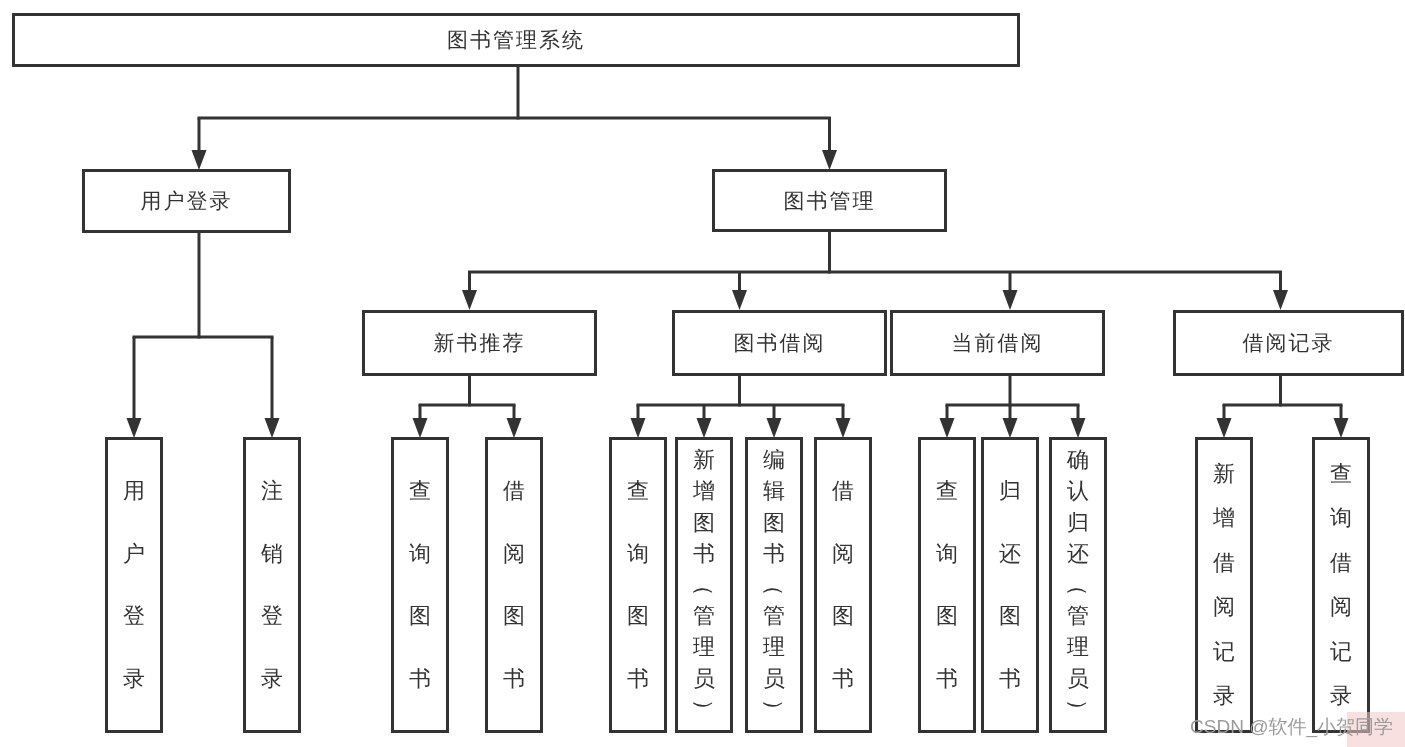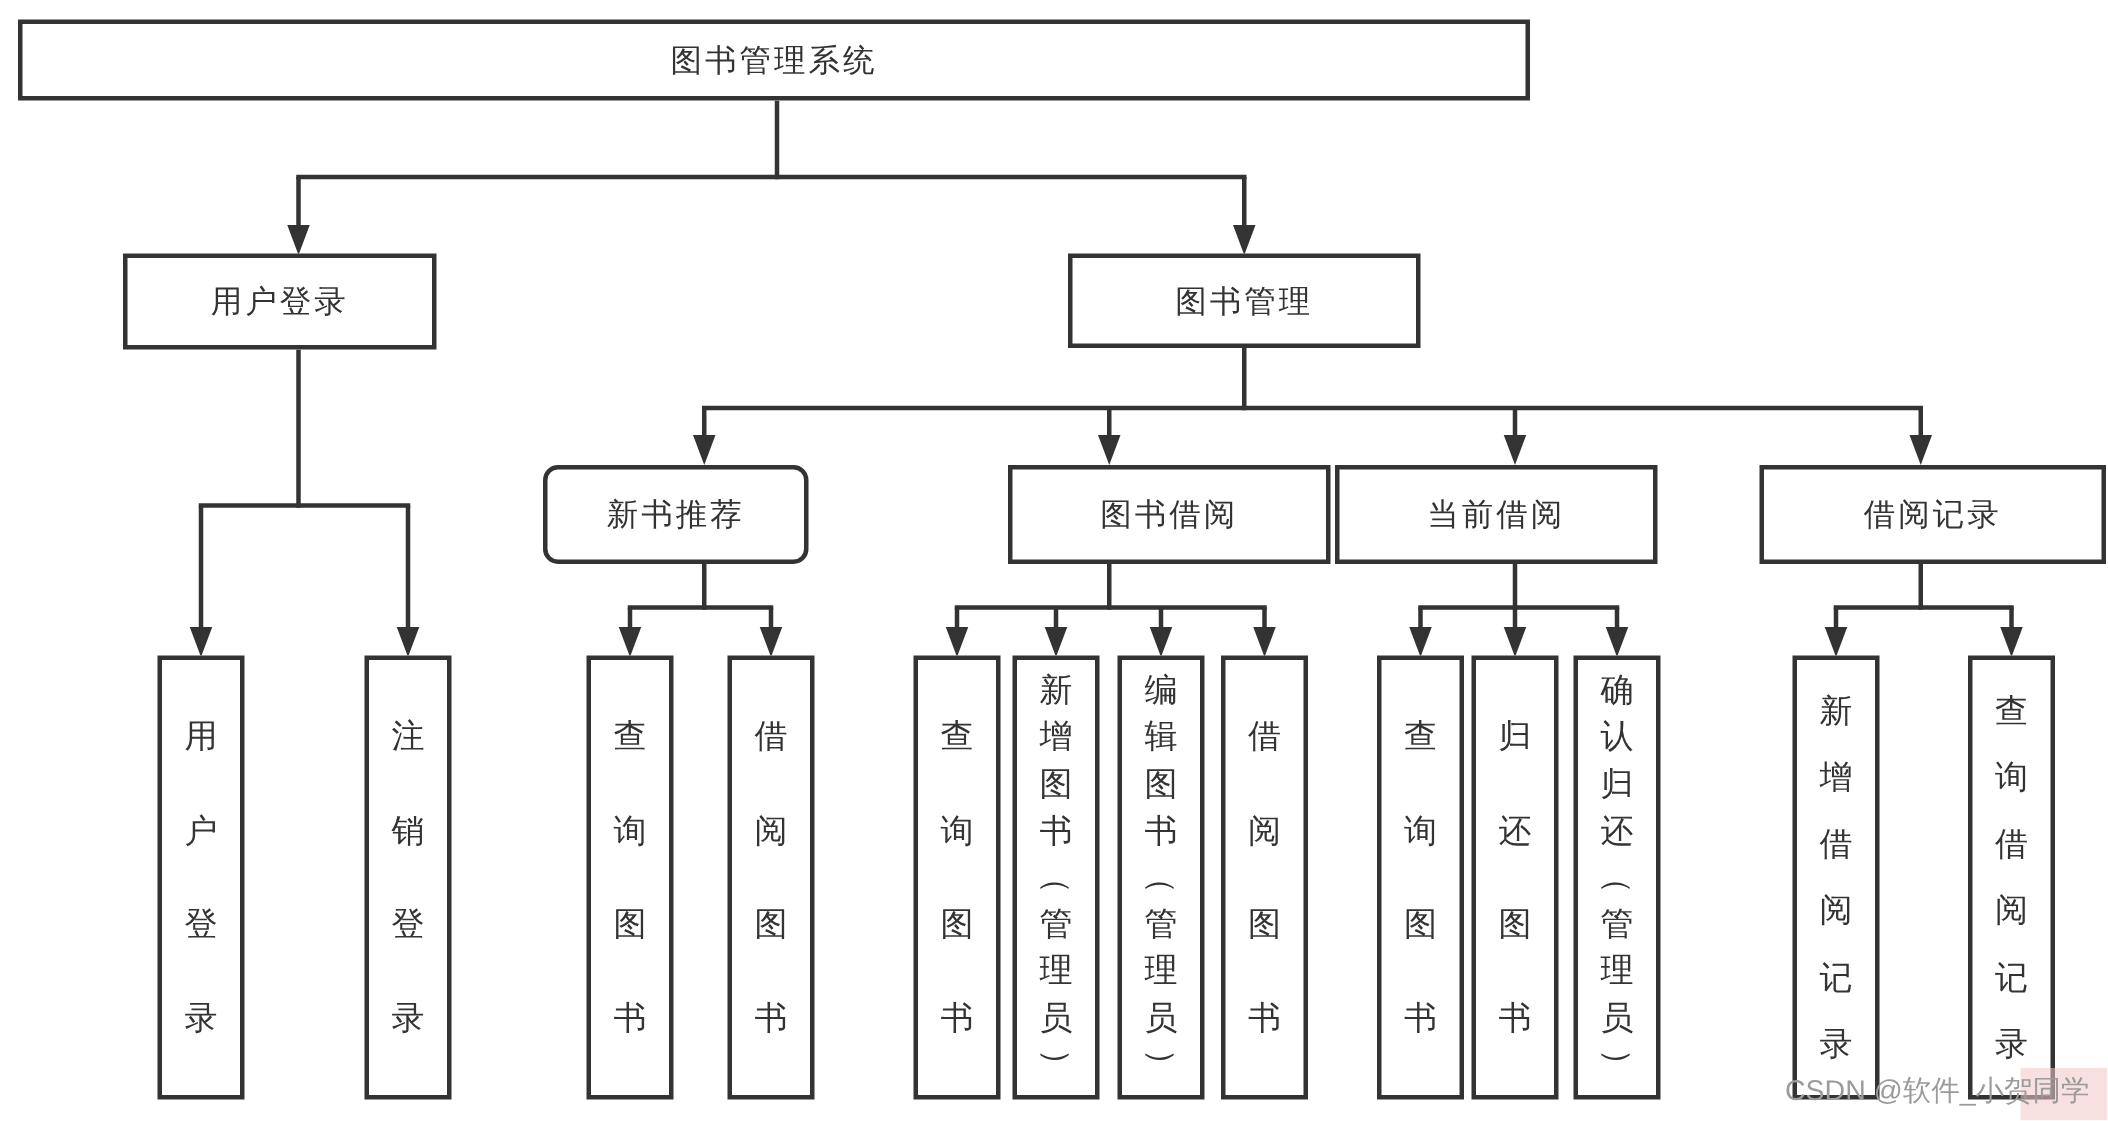--- a/index.html
+++ b/index.html
@@ -147,21 +147,21 @@
     <span>图书管理系统</span>
   </div>
 
   <div class="node hnode" style="left:82px; top:169px; width:209px; height:64px;">
     <span>用户登录</span>
   </div>
   <div class="node hnode" style="left:712px; top:169px; width:235px; height:63px;">
     <span>图书管理</span>
   </div>
 
-  <div class="node hnode" style="left:362px; top:310px; width:177px; height:66px;border-radius:10px;">
+  <div class="node hnode" style="left:362px; top:310px; width:235px; height:66px;">
     <span>新书推荐</span>
   </div>
   <div class="node hnode" style="left:632px; top:310px; width:215px; height:66px;margin-left:40px;">
     <span>图书借阅</span>
   </div>
   <div class="node hnode" style="left:890px; top:310px; width:215px; height:66px;">
     <span>当前借阅</span>
   </div>
   <div class="node hnode" style="left:1173px; top:310px; width:231px; height:66px;">
     <span>借阅记录</span>

